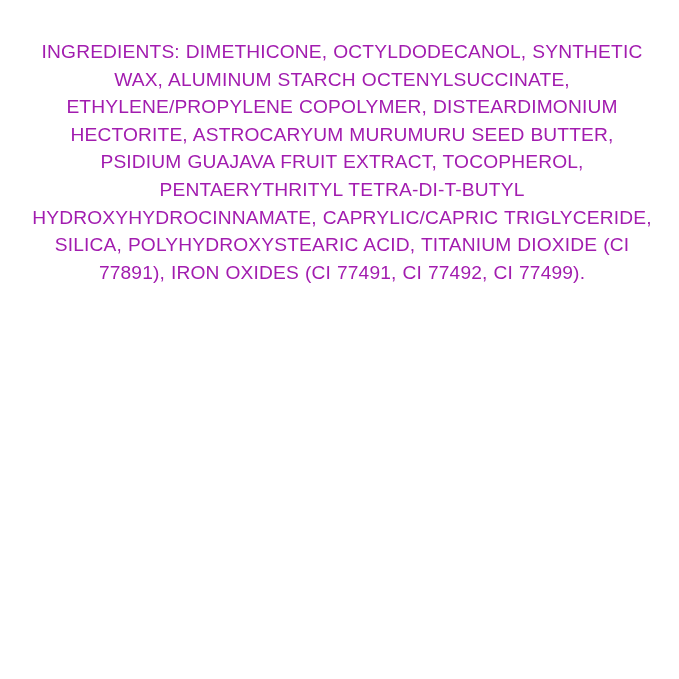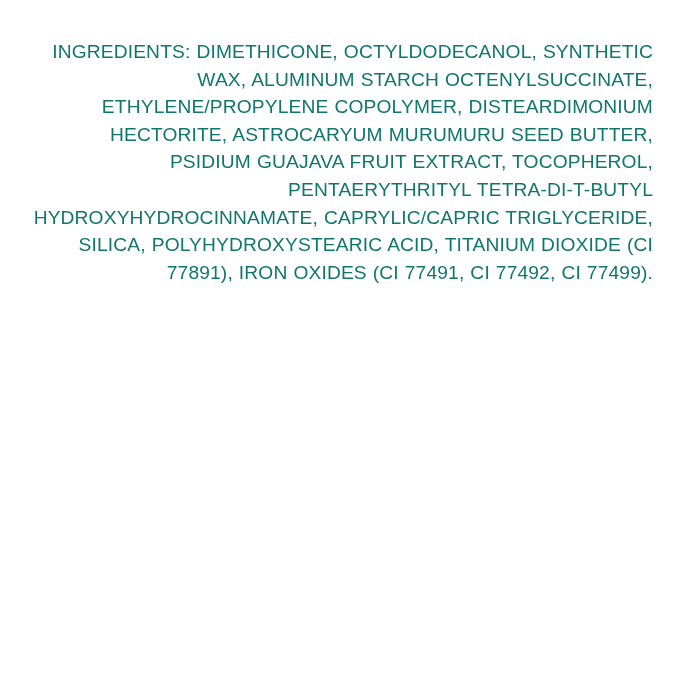--- a/index.html
+++ b/index.html
@@ -21,26 +21,26 @@
     box-sizing: border-box;
   }
   .ingredients-block {
     position: absolute;
     left: 31px;
     top: 38px;
     width: 622px;
   }
   .ingredients-text {
     margin: 0;
-    color: #0f766e;
+    color: #a21caf;
     font-family: "Liberation Sans", sans-serif;
     font-size: 19.2px;
     line-height: 27.6px;
     letter-spacing: 0.15px;
-    text-align: right;
+    text-align: center;
     white-space: pre-wrap;
     word-spacing: 0.5px;
   }
 </style>
 </head>
 <body>
 
 <div class="page">
   <div class="ingredients-block">
     <p class="ingredients-text">INGREDIENTS: DIMETHICONE, OCTYLDODECANOL, SYNTHETIC WAX, ALUMINUM STARCH OCTENYLSUCCINATE, ETHYLENE/PROPYLENE COPOLYMER, DISTEARDIMONIUM HECTORITE, ASTROCARYUM MURUMURU SEED BUTTER, PSIDIUM GUAJAVA FRUIT EXTRACT, TOCOPHEROL, PENTAERYTHRITYL TETRA-DI-T-BUTYL HYDROXYHYDROCINNAMATE, CAPRYLIC/CAPRIC TRIGLYCERIDE, SILICA, POLYHYDROXYSTEARIC ACID, TITANIUM DIOXIDE (CI 77891), IRON OXIDES (CI 77491, CI 77492, CI 77499).</p>

